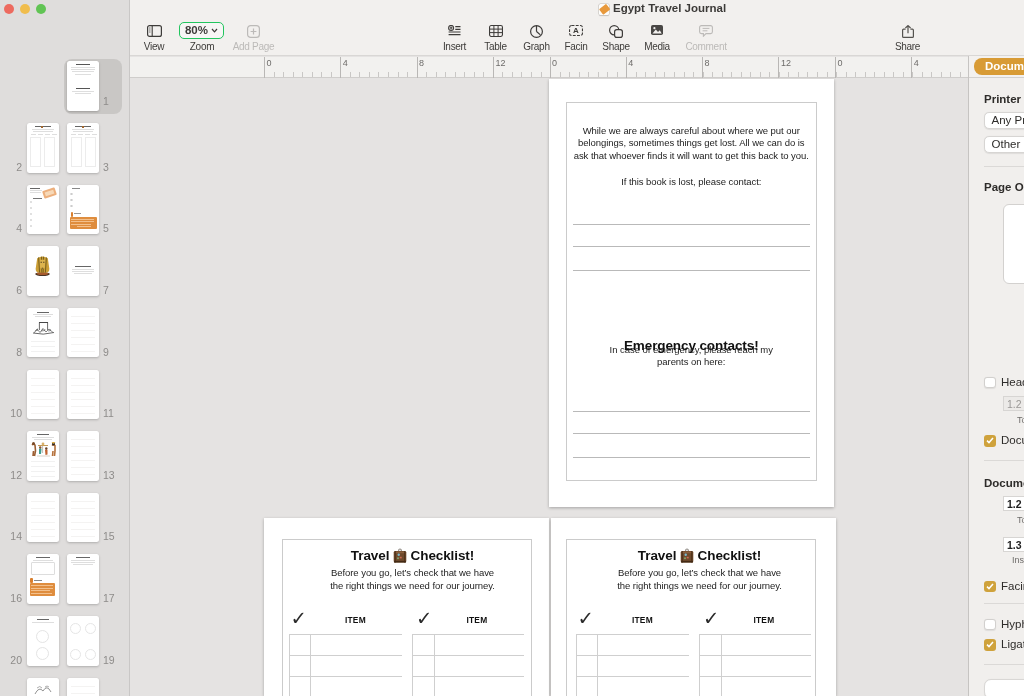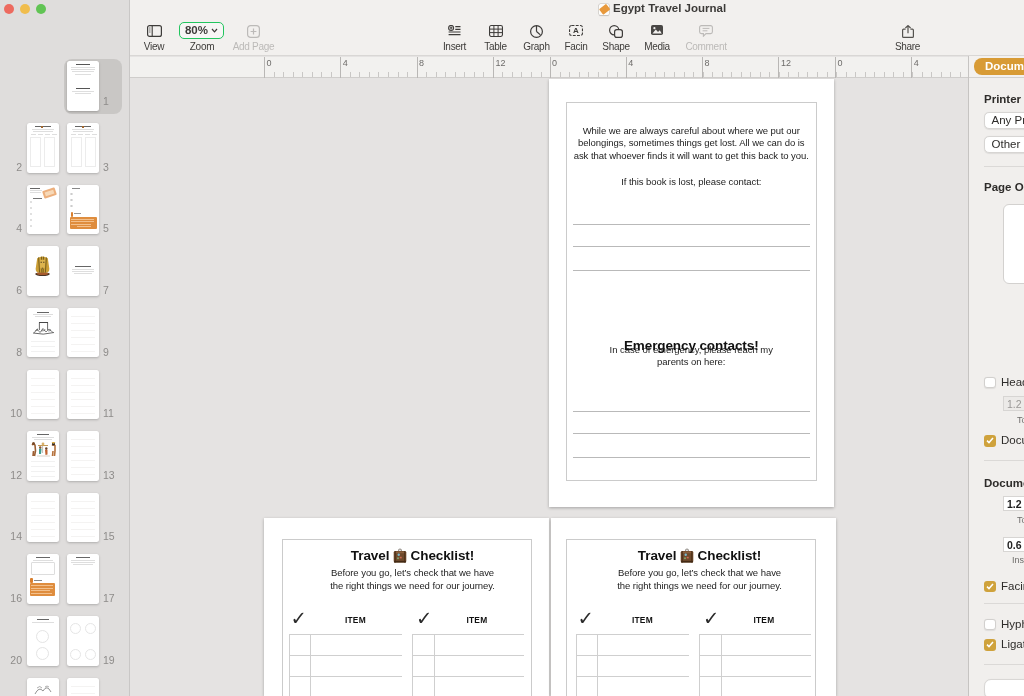--- a/index.html
+++ b/index.html
@@ -559,21 +559,21 @@
  <i class="cb on" style="top:379px">
       <svg width="8" height="7" viewBox="0 0 8 7" style="position:absolute;left:1.8px;top:2.2px">
         <path d="M1 3.6 L3 5.6 L7 1" fill="none" stroke="#fff" stroke-width="1.5"></path>
       </svg>
     </i>
     <span class="clab" style="top:378px">Docu</span>
  <i class="psep" style="top:403.5px"></i>
  <b class="plab" style="top:420.5px">Documen</b>
  <div class="fld" style="top:440px;background:#fff;border:1px solid #d7d5d3;color:#222;font-weight:600">1.2</div>
  <span class="slab" style="top:458.5px;left:48px">To</span>
- <div class="fld" style="top:480.5px;background:#fff;border:1px solid #d7d5d3;color:#222;font-weight:600">0.6</div>
+ <div class="fld" style="top:480.5px;background:#fff;border:1px solid #d7d5d3;color:#222;font-weight:600">1.3</div>
  <span class="slab" style="top:499px;left:43px">Insi</span>
  <i class="cb on" style="top:524.5px">
       <svg width="8" height="7" viewBox="0 0 8 7" style="position:absolute;left:1.8px;top:2.2px">
         <path d="M1 3.6 L3 5.6 L7 1" fill="none" stroke="#fff" stroke-width="1.5"></path>
       </svg>
     </i>
     <span class="clab" style="top:523.5px">Facin</span>
  <i class="psep" style="top:546.5px"></i>
  <i class="cb off" style="top:562.5px"></i>
     <span class="clab" style="top:561.5px">Hyph</span>

